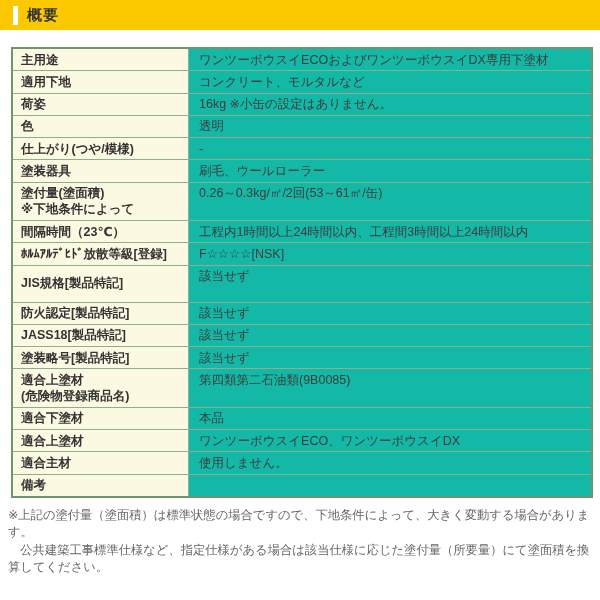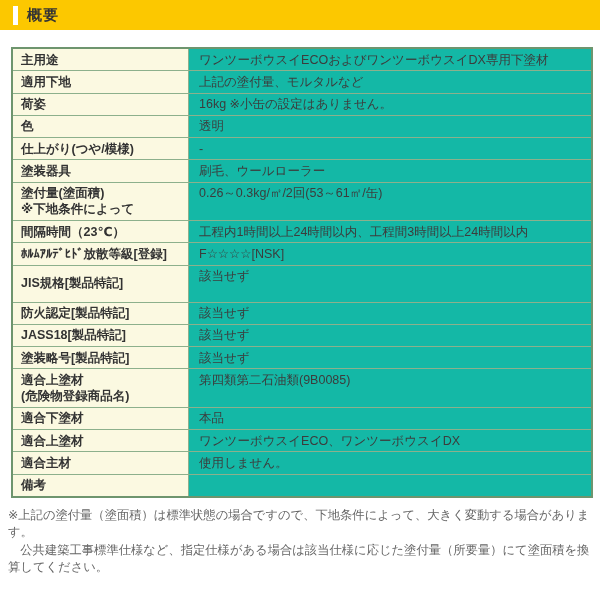--- a/index.html
+++ b/index.html
@@ -60,21 +60,21 @@
 
 <table class="spec">
   <tbody>
   <tr>
     <th>主用途</th>
     <td>ワンツーボウスイECOおよびワンツーボウスイDX専用下塗材</td>
   </tr>
 
   <tr>
     <th>適用下地</th>
-    <td>上記の塗付量、モルタルなど</td>
+    <td>コンクリート、モルタルなど</td>
   </tr>
 
 
   <tr>
     <th>荷姿</th>
     <td>16kg ※小缶の設定はありません。</td>
   </tr>
 
   <tr>
     <th>色</th>

